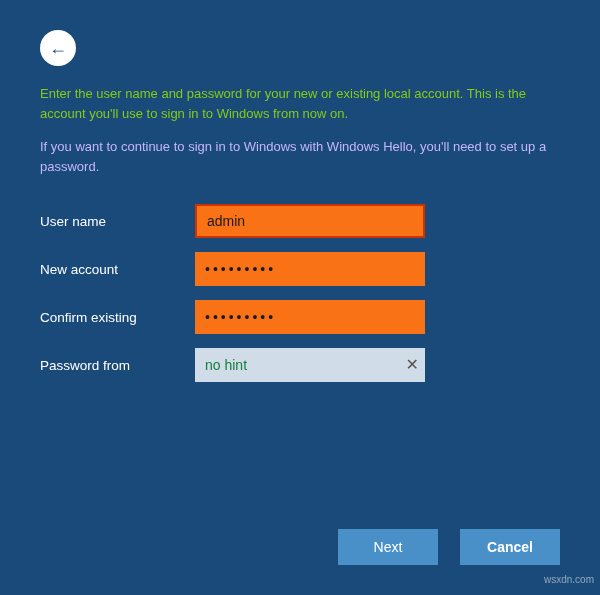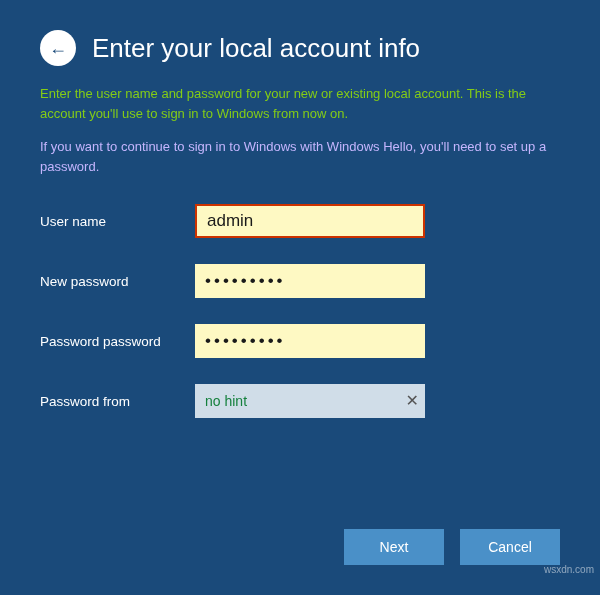--- a/index.html
+++ b/index.html
@@ -70,44 +70,44 @@
       font-size: 13px;
       color: #c4b5fd;
       line-height: 1.5;
       margin-bottom: 28px;
       max-width: 530px;
     }
 
     .form-section {
       display: flex;
       flex-direction: column;
-      gap: 26px;
+      gap: 14px;
       margin-bottom: auto;
     }
 
     .form-row {
       display: flex;
       align-items: center;
     }
 
     .form-label {
       width: 155px;
       font-size: 13.5px;
       color: white;
       flex-shrink: 0;
     }
 
     .form-input {
       width: 230px;
       height: 34px;
-      background-color: #fef9c3;
+      background-color: #f97316;
       border: none;
       outline: none;
       padding: 4px 10px;
-      font-size: 17px;
+      font-size: 14px;
       color: #1a1a1a;
       font-family: 'Segoe UI', Arial, sans-serif;
     }
 
     .form-input.active-border {
       border: 2px solid #cc3300;
       outline: none;
     }
 
     .form-input-password {
@@ -145,81 +145,81 @@
       line-height: 1;
       padding: 0;
       display: flex;
       align-items: center;
       justify-content: center;
     }
 
     .footer {
       display: flex;
       justify-content: flex-end;
-      gap: 16px;
+      gap: 22px;
       padding-top: 20px;
     }
 
     .btn {
       width: 100px;
       height: 36px;
       border: none;
       cursor: pointer;
       font-size: 14px;
       font-family: 'Segoe UI', Arial, sans-serif;
     }
 
     .btn-next {
       background-color: #4a90c8;
       color: white;
     }
 
     .btn-cancel {
       background-color: #4a90c8;
       color: white;
+      font-weight: bold;
     }
 
     .watermark {
       position: absolute;
-      bottom: 20px;
+      bottom: 10px;
       right: 6px;
       font-size: 10px;
       color: rgba(255,255,255,0.5);
     }
   </style>
 </head>
 <body>
 
 <div class="container">
 
   <div class="header">
     <div class="back-button">
       <span class="back-arrow">←</span>
     </div>
-    <h1 class="page-title">Enter your local account info</h1>
   </div>
 
   <p class="description">Enter the user name and password for your new or existing local account. This is the account you'll use to sign in to Windows from now on.</p>
 
   <p class="description-second">If you want to continue to sign in to Windows with Windows Hello, you'll need to set up a password.</p>
 
   <div class="form-section">
 
     <div class="form-row">
       <label class="form-label">User name</label>
       <input class="form-input active-border" type="text" value="admin" style="">
     </div>
 
     <div class="form-row">
-      <label class="form-label">New password</label>
+      <label class="form-label">New account</label>
       <input class="form-input form-input-password" type="password" value="123456789" style="">
     </div>
 
     <div class="form-row">
-      <label class="form-label">Password password</label>
+      <label class="form-label">Confirm existing</label>
       <input class="form-input form-input-password" type="password" value="123456789" style="">
     </div>
 
     <div class="form-row">
       <label class="form-label">Password from</label>
       <div class="hint-wrapper">
         <input class="hint-input" type="text" value="no hint" style="">
         <button class="clear-button">✕</button>
       </div>
     </div>

